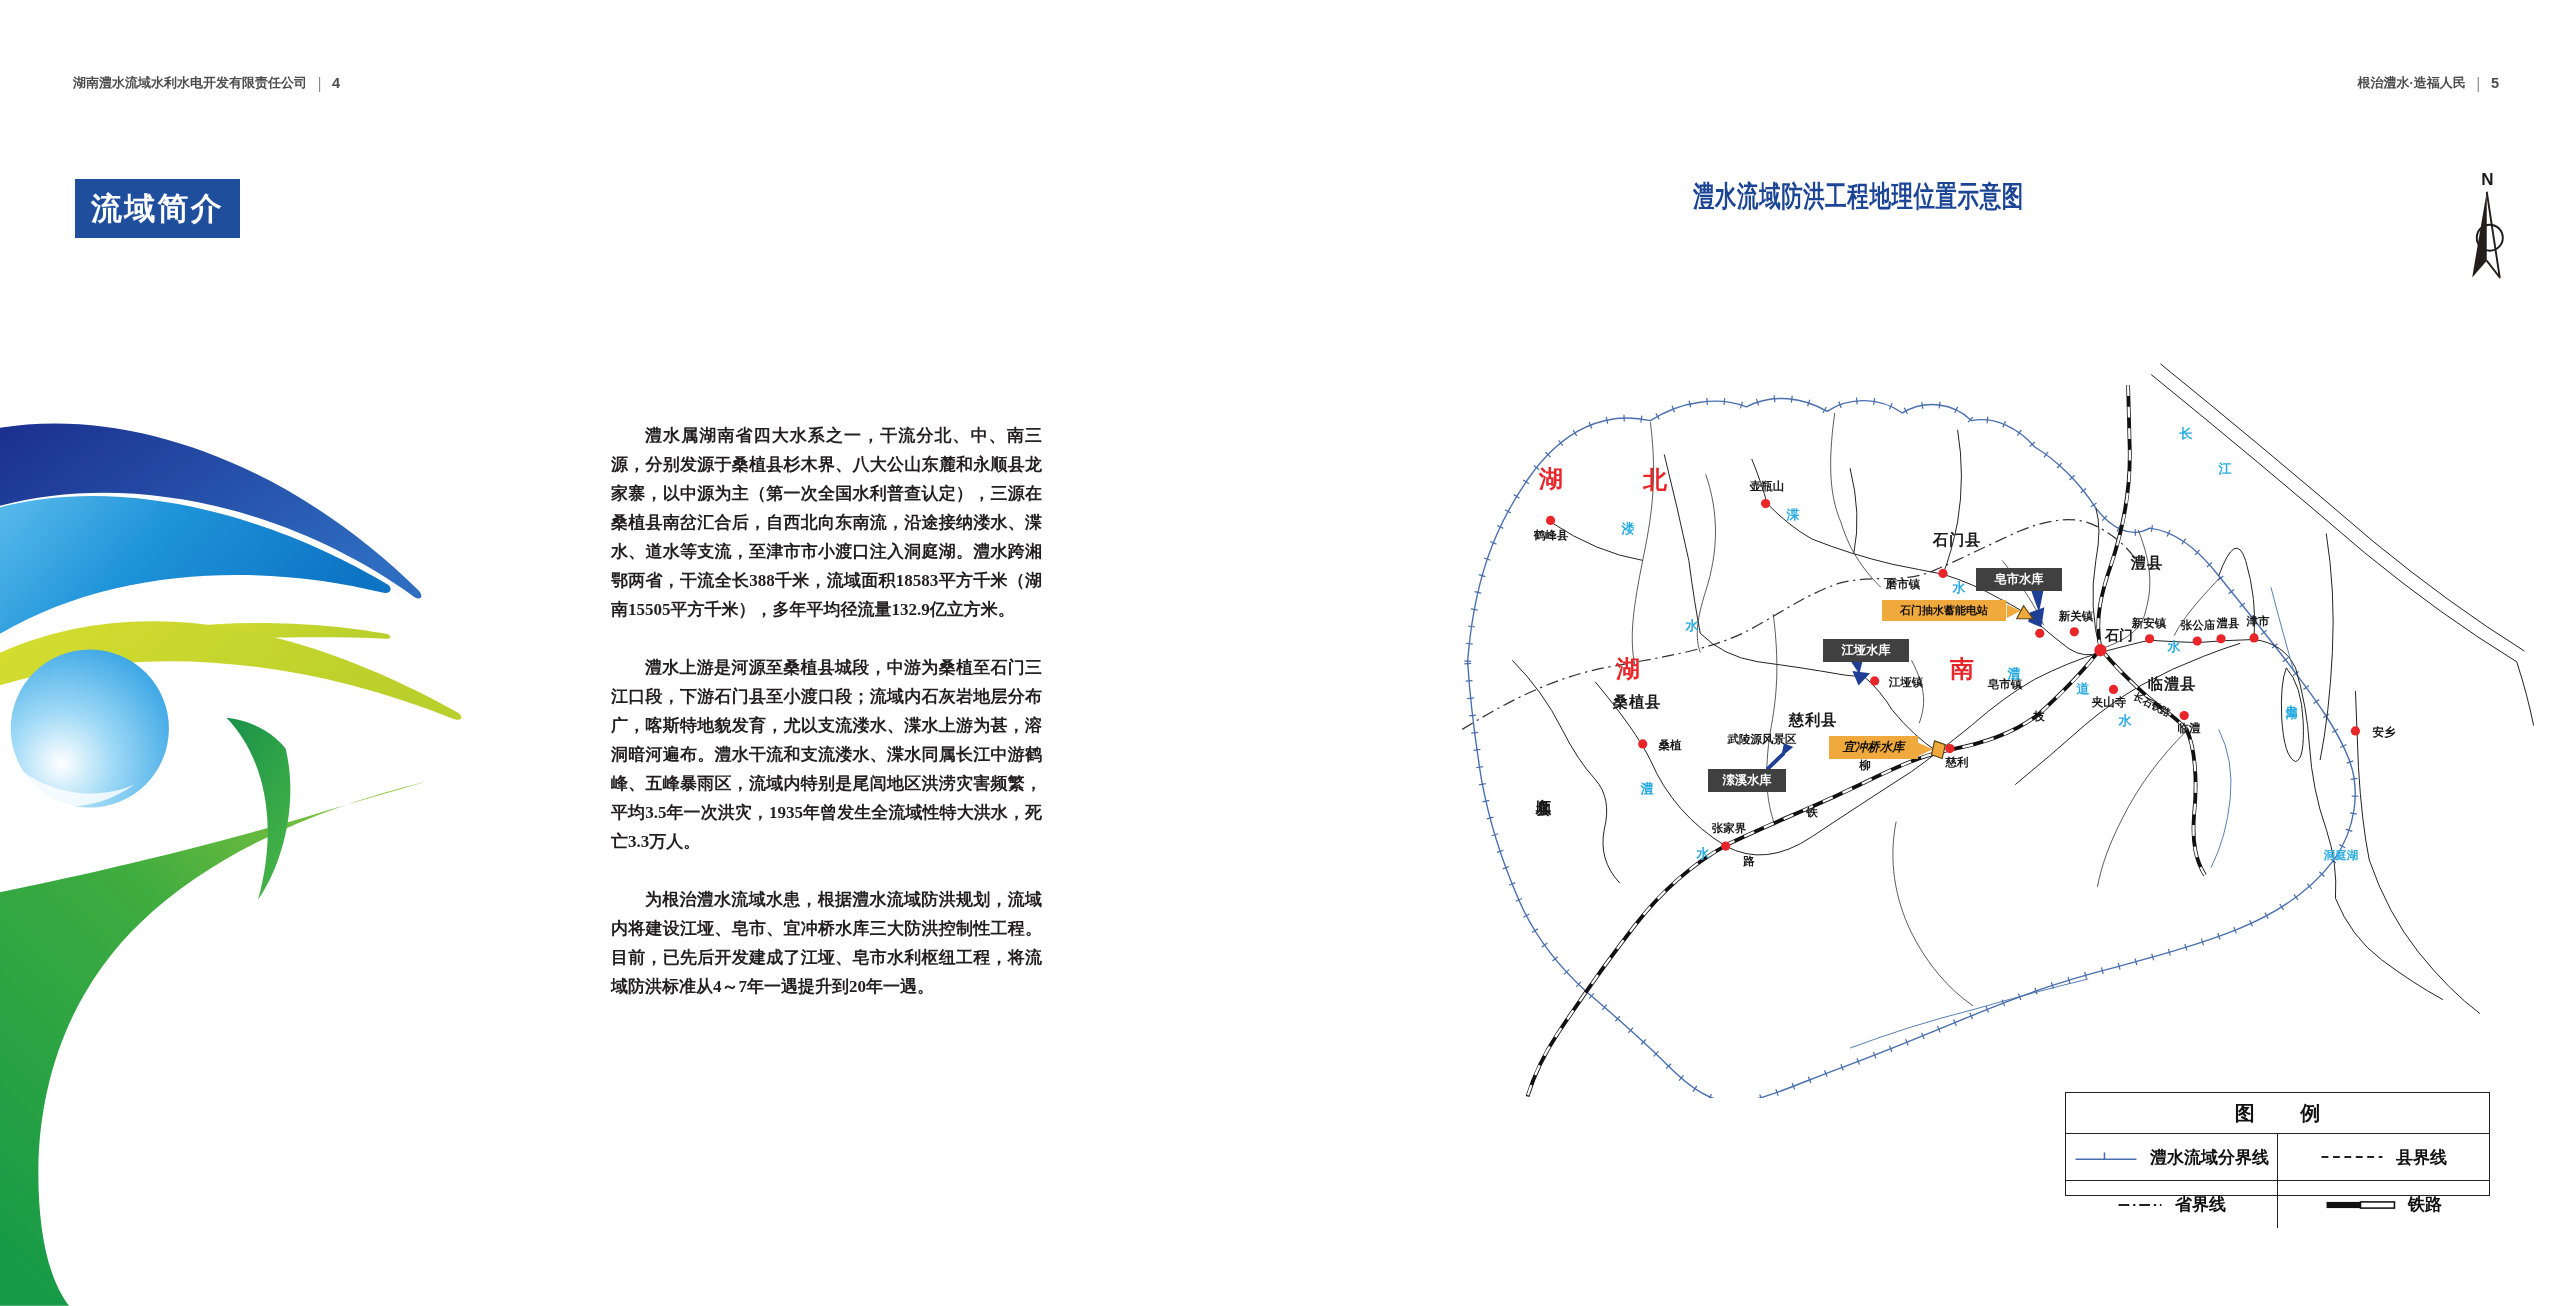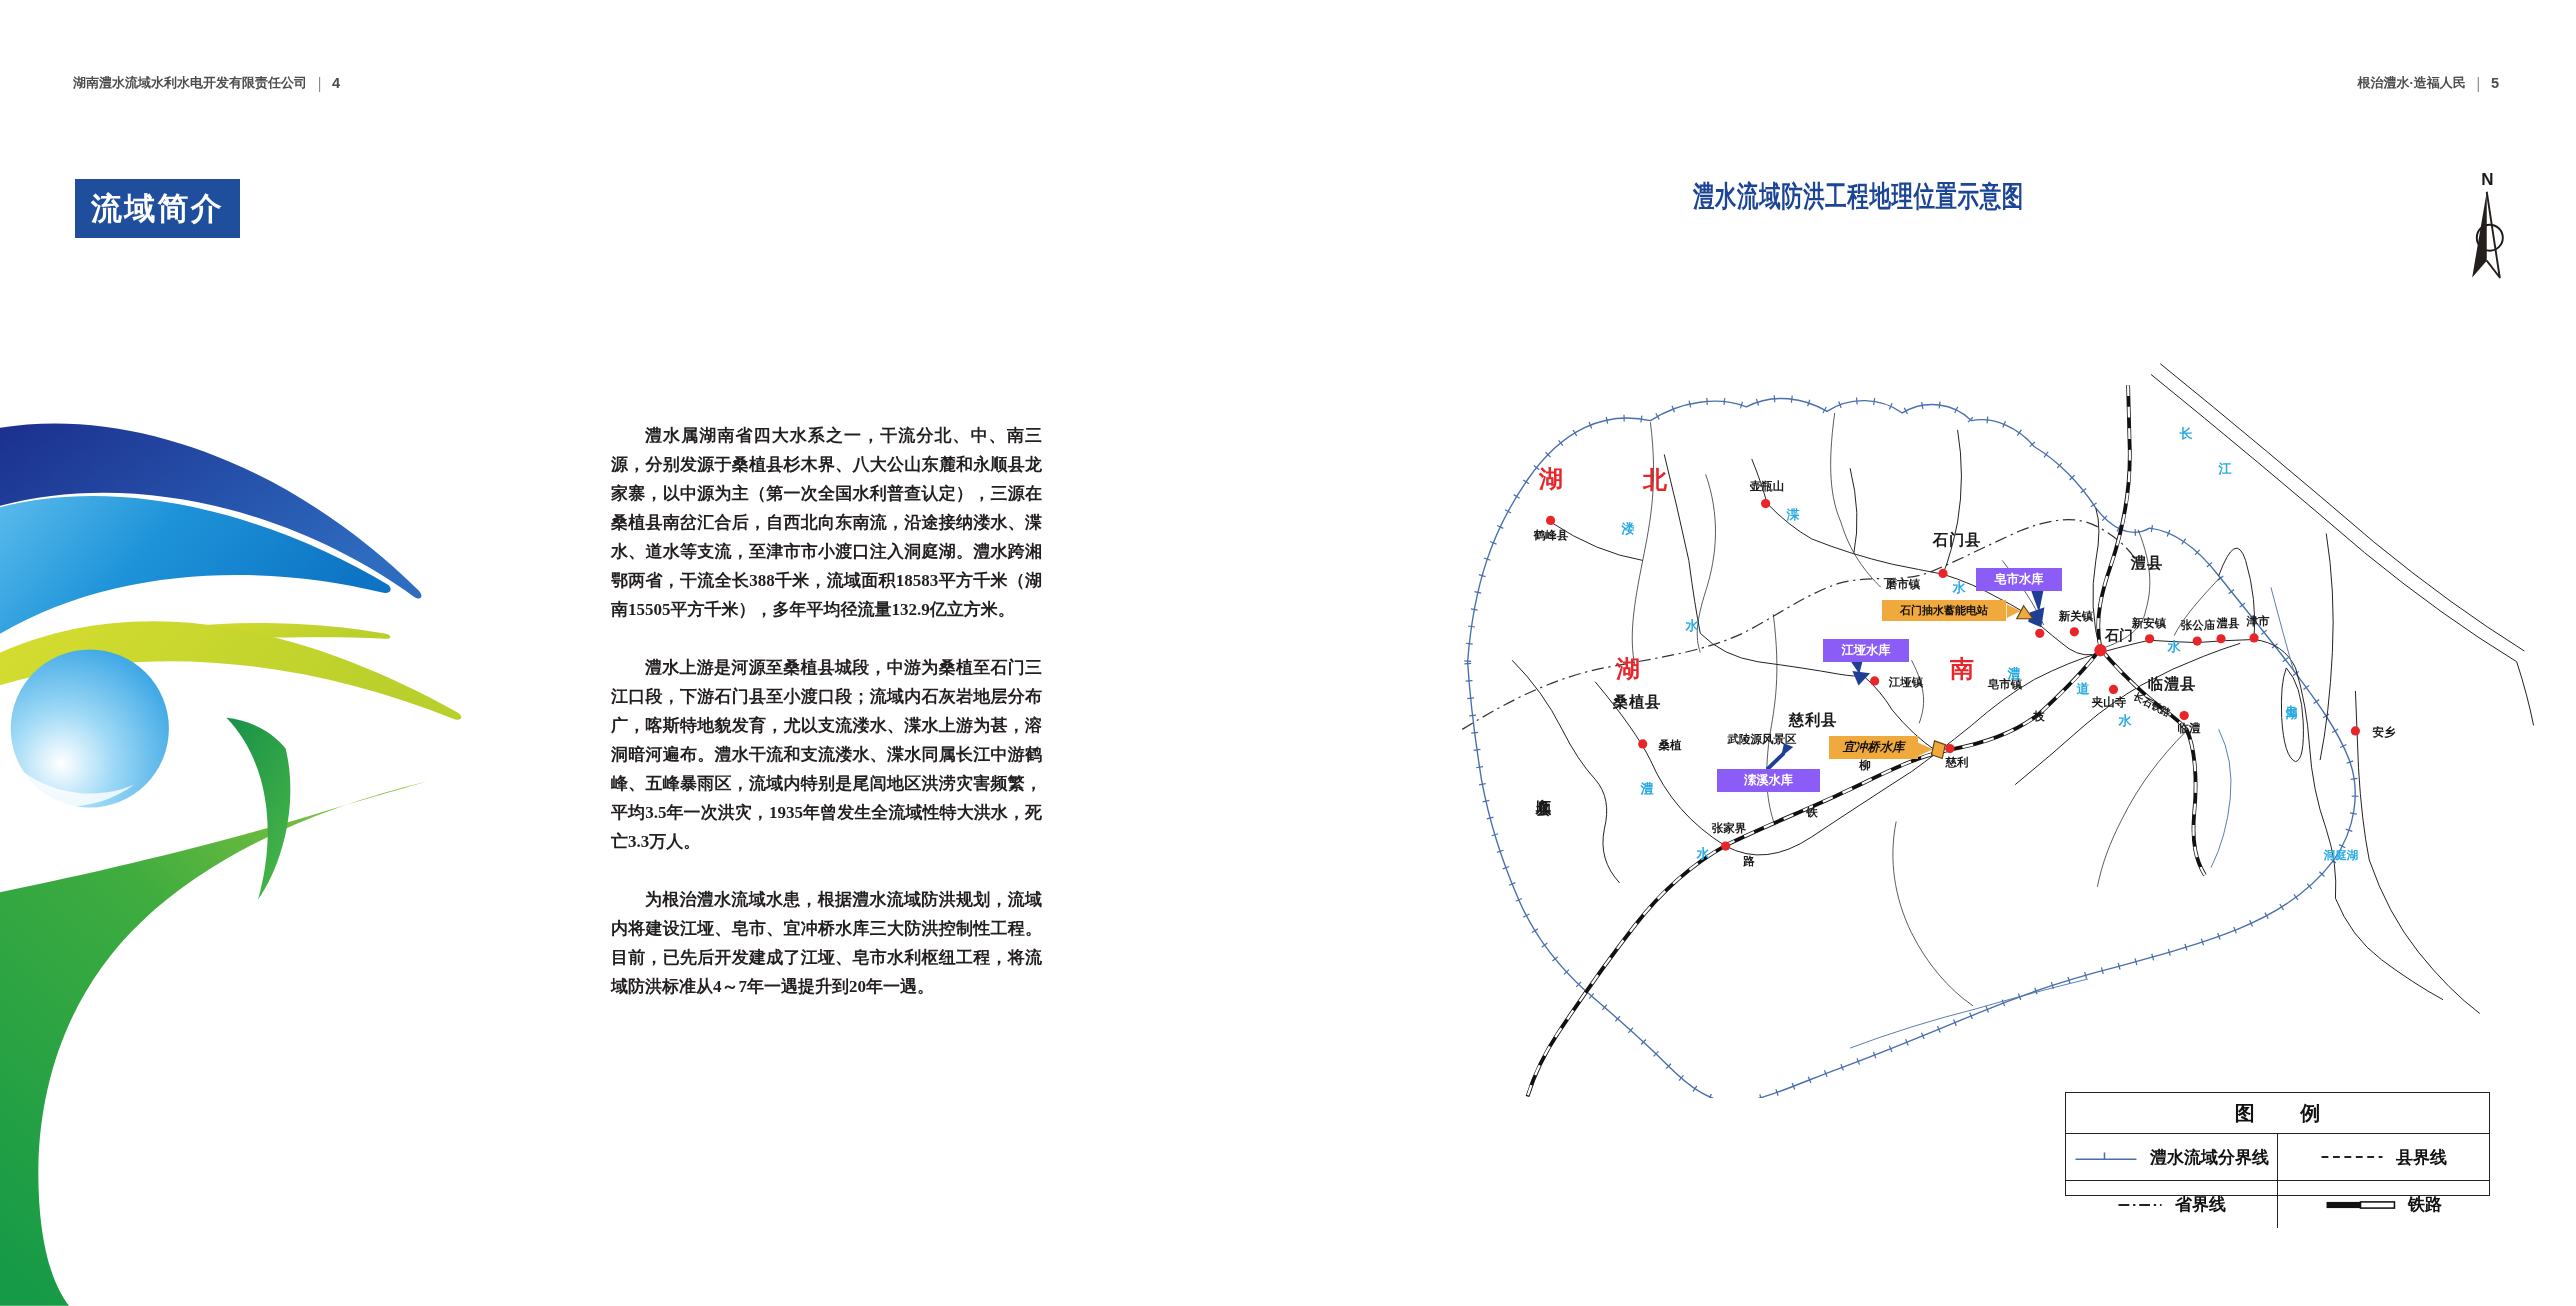--- a/index.html
+++ b/index.html
@@ -31,21 +31,21 @@
   .map svg{position:absolute;left:0;top:0;}
   .ml{position:absolute;transform:translate(-50%,-50%);white-space:nowrap;font-weight:bold;}
   .town{font-size:11.5px;color:#1a1a1a;}
   .county{font-size:15.4px;color:#1a1a1a;letter-spacing:0.8px;}
   .prov{font-size:24px;color:#e8262a;}
   .riv{font-size:13px;color:#29abe2;}
   .lake{font-size:11.5px;color:#29abe2;}
   .rail{font-size:11.5px;color:#1a1a1a;}
   .railrot{font-size:10px;color:#1a1a1a;transform:translate(-50%,-50%) rotate(27deg);}
   .vert{writing-mode:vertical-rl;text-orientation:upright;letter-spacing:1.5px;}
-  .co-navy{background:#8b5cf6;color:#fff;font-size:12.3px;font-weight:bold;
+  .co-navy{background:#404040;color:#fff;font-size:12.3px;font-weight:bold;
            display:flex;align-items:center;justify-content:center;position:absolute;text-align:right;}
   .co-orange{background:#efa93d;color:#14100c;font-size:11px;font-weight:bold;
            display:flex;align-items:center;justify-content:center;position:absolute;}
   .scenic{font-size:11.5px;color:#1a1a1a;}
   
   .compass{position:absolute;left:2463px;top:170px;width:49px;height:121px;text-align:center;}
   .compass .n{font-size:17px;font-weight:bold;color:#1a1a1a;}
   
   .legend{position:absolute;left:2065px;top:1092px;width:425px;height:104px;
           border:1.5px solid #222;box-sizing:border-box;background:#fff;}
@@ -277,21 +277,21 @@
   <div class="ml rail" style="left:392px;top:482px;">铁</div>
   <div class="ml rail" style="left:329px;top:531px;">路</div>
   <div class="ml railrot" style="left:732px;top:375px;">长石铁路</div>
 
   <div class="co-navy" style="left:556px;top:238px;width:86px;height:23px;">
     <span>皂市水库</span>
   </div>
   <div class="co-navy" style="left:403px;top:309px;width:86px;height:23px;">
     <span>江垭水库</span>
   </div>
-  <div class="co-navy" style="left:297px;top:439px;width:103px;height:23px;">
+  <div class="co-navy" style="left:288px;top:439px;width:78px;height:23px;">
     <span>溹溪水库</span>
   </div>
 
   <div class="co-orange" style="left:462px;top:270px;width:124px;height:21px;">
     <span>石门抽水蓄能电站</span>
   </div>
   <div class="co-orange" style="left:409px;top:406px;width:89px;height:23px;font-size:12.3px;font-style:italic;">
     <span>宜冲桥水库</span>
   </div>
 

